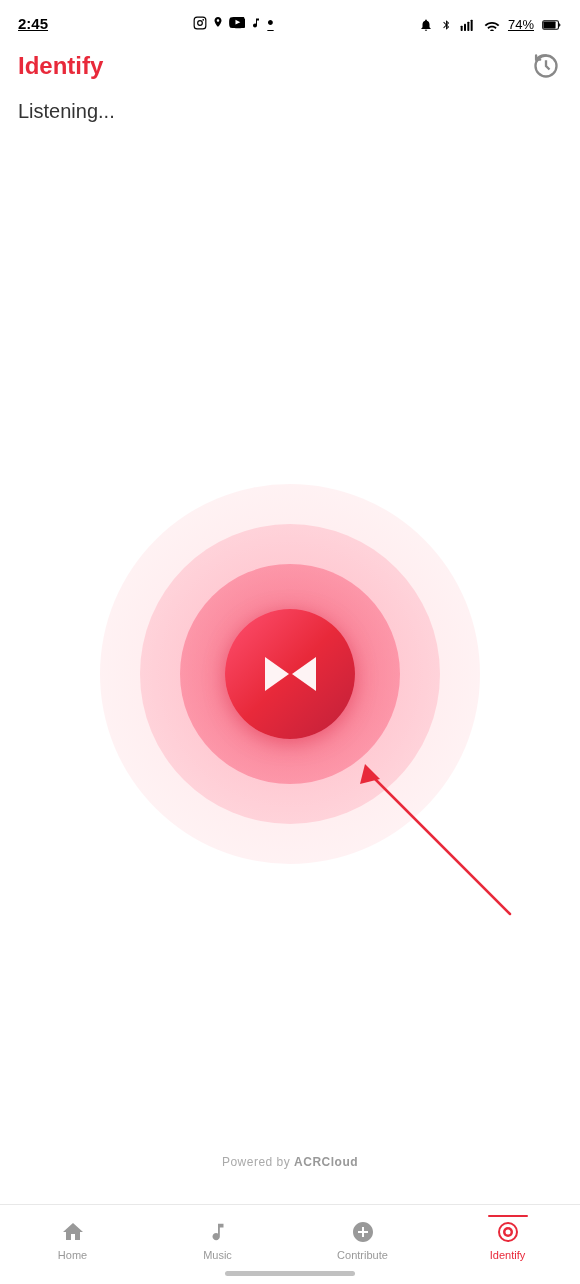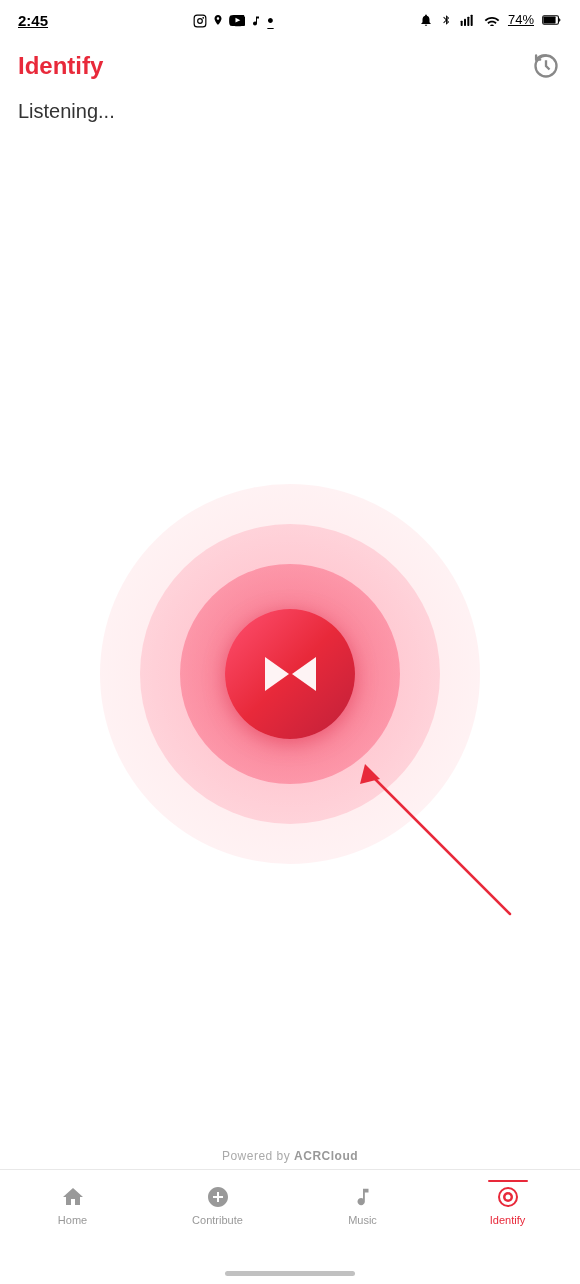--- a/index.html
+++ b/index.html
@@ -11,22 +11,22 @@
       background: #ffffff;
       font-family: -apple-system, BlinkMacSystemFont, 'Segoe UI', sans-serif;
       overflow: hidden;
       position: relative;
     }
 
     
     .status-bar {
       display: flex;
       justify-content: space-between;
-      align-items: flex-start;
-      padding: 12px 18px 4px 18px;
+      align-items: flex-end;
+      padding: 24px 18px 4px 18px;
       height: 36px;
       text-decoration: underline;
     }
 
     .status-time {
       font-size: 15px;
       font-weight: 600;
       color: #000;
     }
 
@@ -144,41 +144,41 @@
       align-items: center;
       justify-content: center;
       box-shadow: 0 4px 20px rgba(220, 40, 70, 0.5);
       cursor: pointer;
       z-index: 10;
     }
 
     
     .powered-by {
       position: absolute;
-      bottom: 121px;
+      bottom: 115px;
       left: 50%;
       transform: translateX(-50%);
       font-size: 12px;
       color: #aaa;
       white-space: nowrap;
       letter-spacing: 0.5px;
     }
 
     .powered-by span.acr {
       font-weight: 600;
       color: #999;
     }
 
     
     .bottom-nav {
       position: absolute;
       bottom: 0;
       left: 0;
       right: 0;
-      height: 115px;
+      height: 80px;
       background: #ffffff;
       border-top: 1px solid #e8e8e8;
       display: flex;
       align-items: flex-start;
       padding-top: 10px;
     }
 
     .nav-item {
       flex: 1;
       display: flex;
@@ -346,34 +346,34 @@
     <div class="nav-icon">
       <svg width="24" height="24" viewBox="0 0 24 24" fill="#999">
         <path d="M10 20v-6h4v6h5v-8h3L12 3 2 12h3v8z"></path>
       </svg>
     </div>
     <span class="nav-label">Home</span>
   </div>
 
   <div class="nav-item">
     <div class="nav-icon">
+      <svg width="22" height="24" viewBox="0 0 24 24" fill="#999">
+        <path d="M12 3v10.55c-.59-.34-1.27-.55-2-.55-2.21 0-4 1.79-4 4s1.79 4 4 4 4-1.79 4-4V7h4V3h-6z"></path>
+      </svg>
+    </div>
+    <span class="nav-label">Music</span>
+  </div>
+
+  <div class="nav-item">
+    <div class="nav-icon">
       <svg width="24" height="24" viewBox="0 0 24 24" fill="#999">
         <path d="M12 2C6.48 2 2 6.48 2 12s4.48 10 10 10 10-4.48 10-10S17.52 2 12 2zm5 11h-4v4h-2v-4H7v-2h4V7h2v4h4v2z"></path>
       </svg>
     </div>
     <span class="nav-label">Contribute</span>
-  </div>
-
-  <div class="nav-item">
-    <div class="nav-icon">
-      <svg width="22" height="24" viewBox="0 0 24 24" fill="#999">
-        <path d="M12 3v10.55c-.59-.34-1.27-.55-2-.55-2.21 0-4 1.79-4 4s1.79 4 4 4 4-1.79 4-4V7h4V3h-6z"></path>
-      </svg>
-    </div>
-    <span class="nav-label">Music</span>
   </div>
 
   <div class="nav-item active">
     <div class="nav-icon">
       <svg width="24" height="24" viewBox="0 0 24 24" fill="#e8293a">
         <circle cx="12" cy="12" r="9" fill="none" stroke="#e8293a" stroke-width="2"></circle>
         <circle cx="12" cy="12" r="5" fill="#e8293a"></circle>
         <circle cx="12" cy="12" r="2.5" fill="white"></circle>
       </svg>
     </div>

